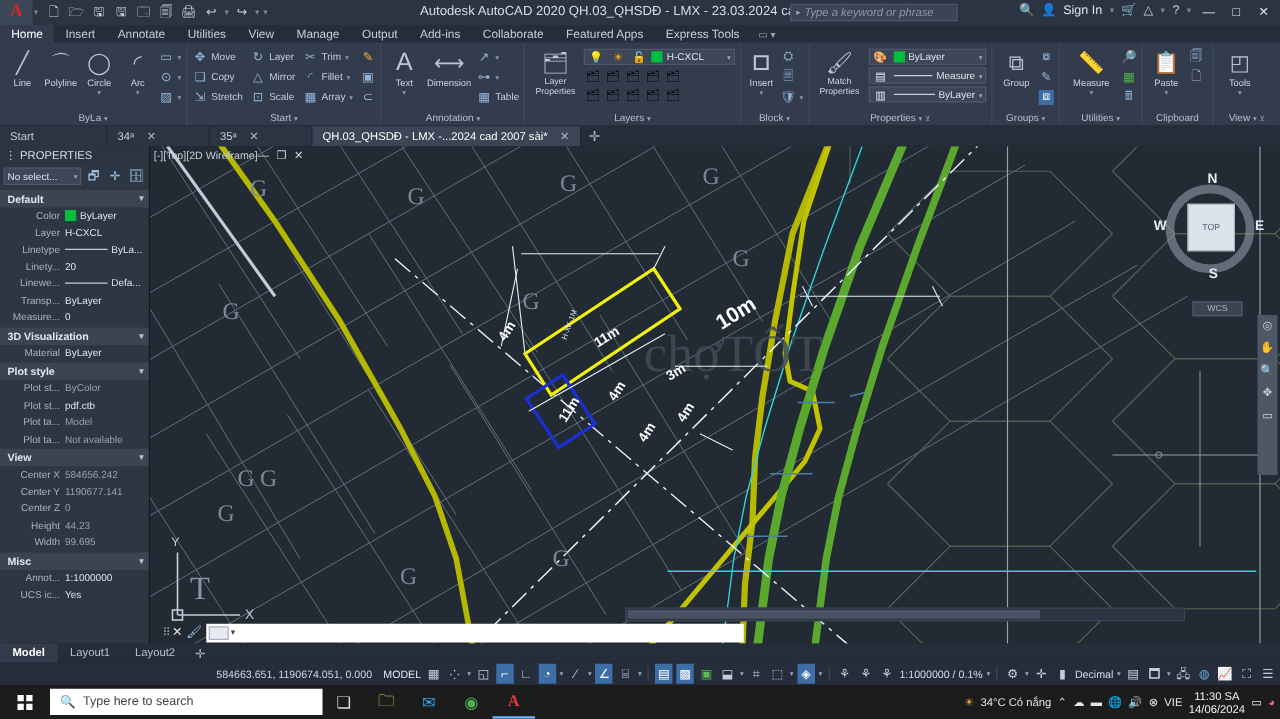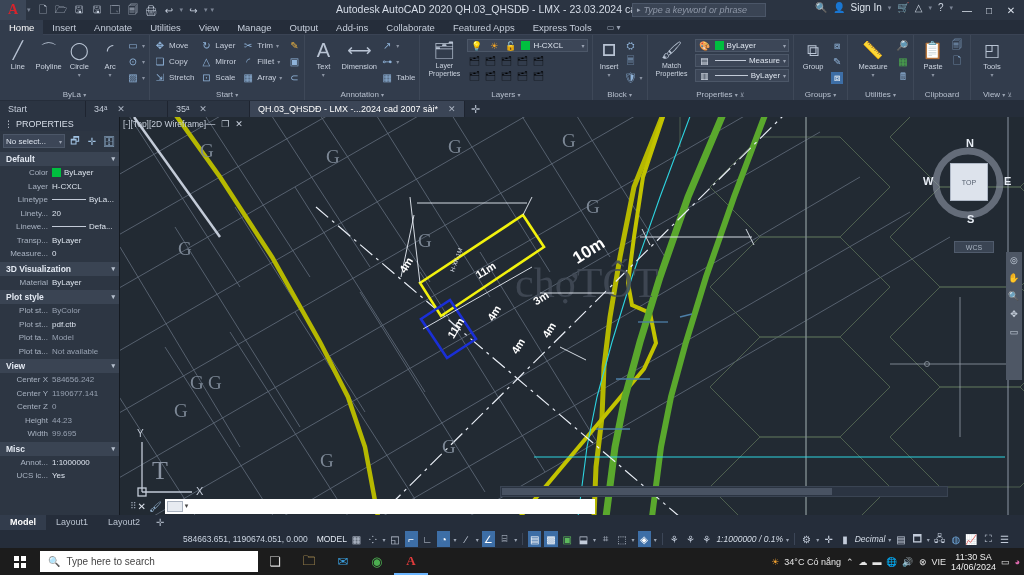--- a/index.html
+++ b/index.html
@@ -161,29 +161,29 @@
   
   .modeltabs { position:absolute; left:0; top:515px; width:1024px; height:15px;
     background:#252d3a; display:flex; align-items:center; }
   .mtab { font-size:9px; color:#b9c2cf; padding:0 10px; line-height:15px; }
   .mtab.active { color:#ffffff; font-weight:bold; background:#323c4c; }
   .mtab-plus { color:#a5aebc; font-size:10px; padding:0 6px; }
 
   
   .statusbar { position:absolute; left:0; top:530px; width:1024px; height:18px;
     background:#252d3a; display:flex; align-items:center; gap:3px;
-    padding:0 13px; }
+    padding:0 3px; }
   .coords { font-size:8.5px; color:#ccd5e2; margin-left:170px;
     white-space:nowrap; }
   .sb-model { font-size:8.5px; color:#e3e9f2; margin-left:6px; }
   .sbi { width:16px; height:16px; display:flex; align-items:center;
     justify-content:center; font-size:10px; color:#c3ccda; }
   .sbi.on { background:#3d6ea6; color:#ffffff; }
   .sbcaret { font-size:6px; color:#9aa3b2; }
-  .sbtext { font-size:8.5px; color:#d5dde8; white-space:nowrap;font-style:italic; }
+  .sbtext { font-size:8.5px; color:#d5dde8; white-space:nowrap; }
   .sbsep { width:1px; height:12px; background:#3c4657; margin:0 2px; }
 
   
   .taskbar { position:absolute; left:0; top:548px; width:1024px; height:27px;
     background:#1c1c1c; display:flex; align-items:center; }
   .start { width:40px; height:27px; display:flex; align-items:center;
     justify-content:center; }
   .winlogo { width:12px; height:12px;
     background:
       linear-gradient(#fff,#fff) 0 0/5px 5px no-repeat,

